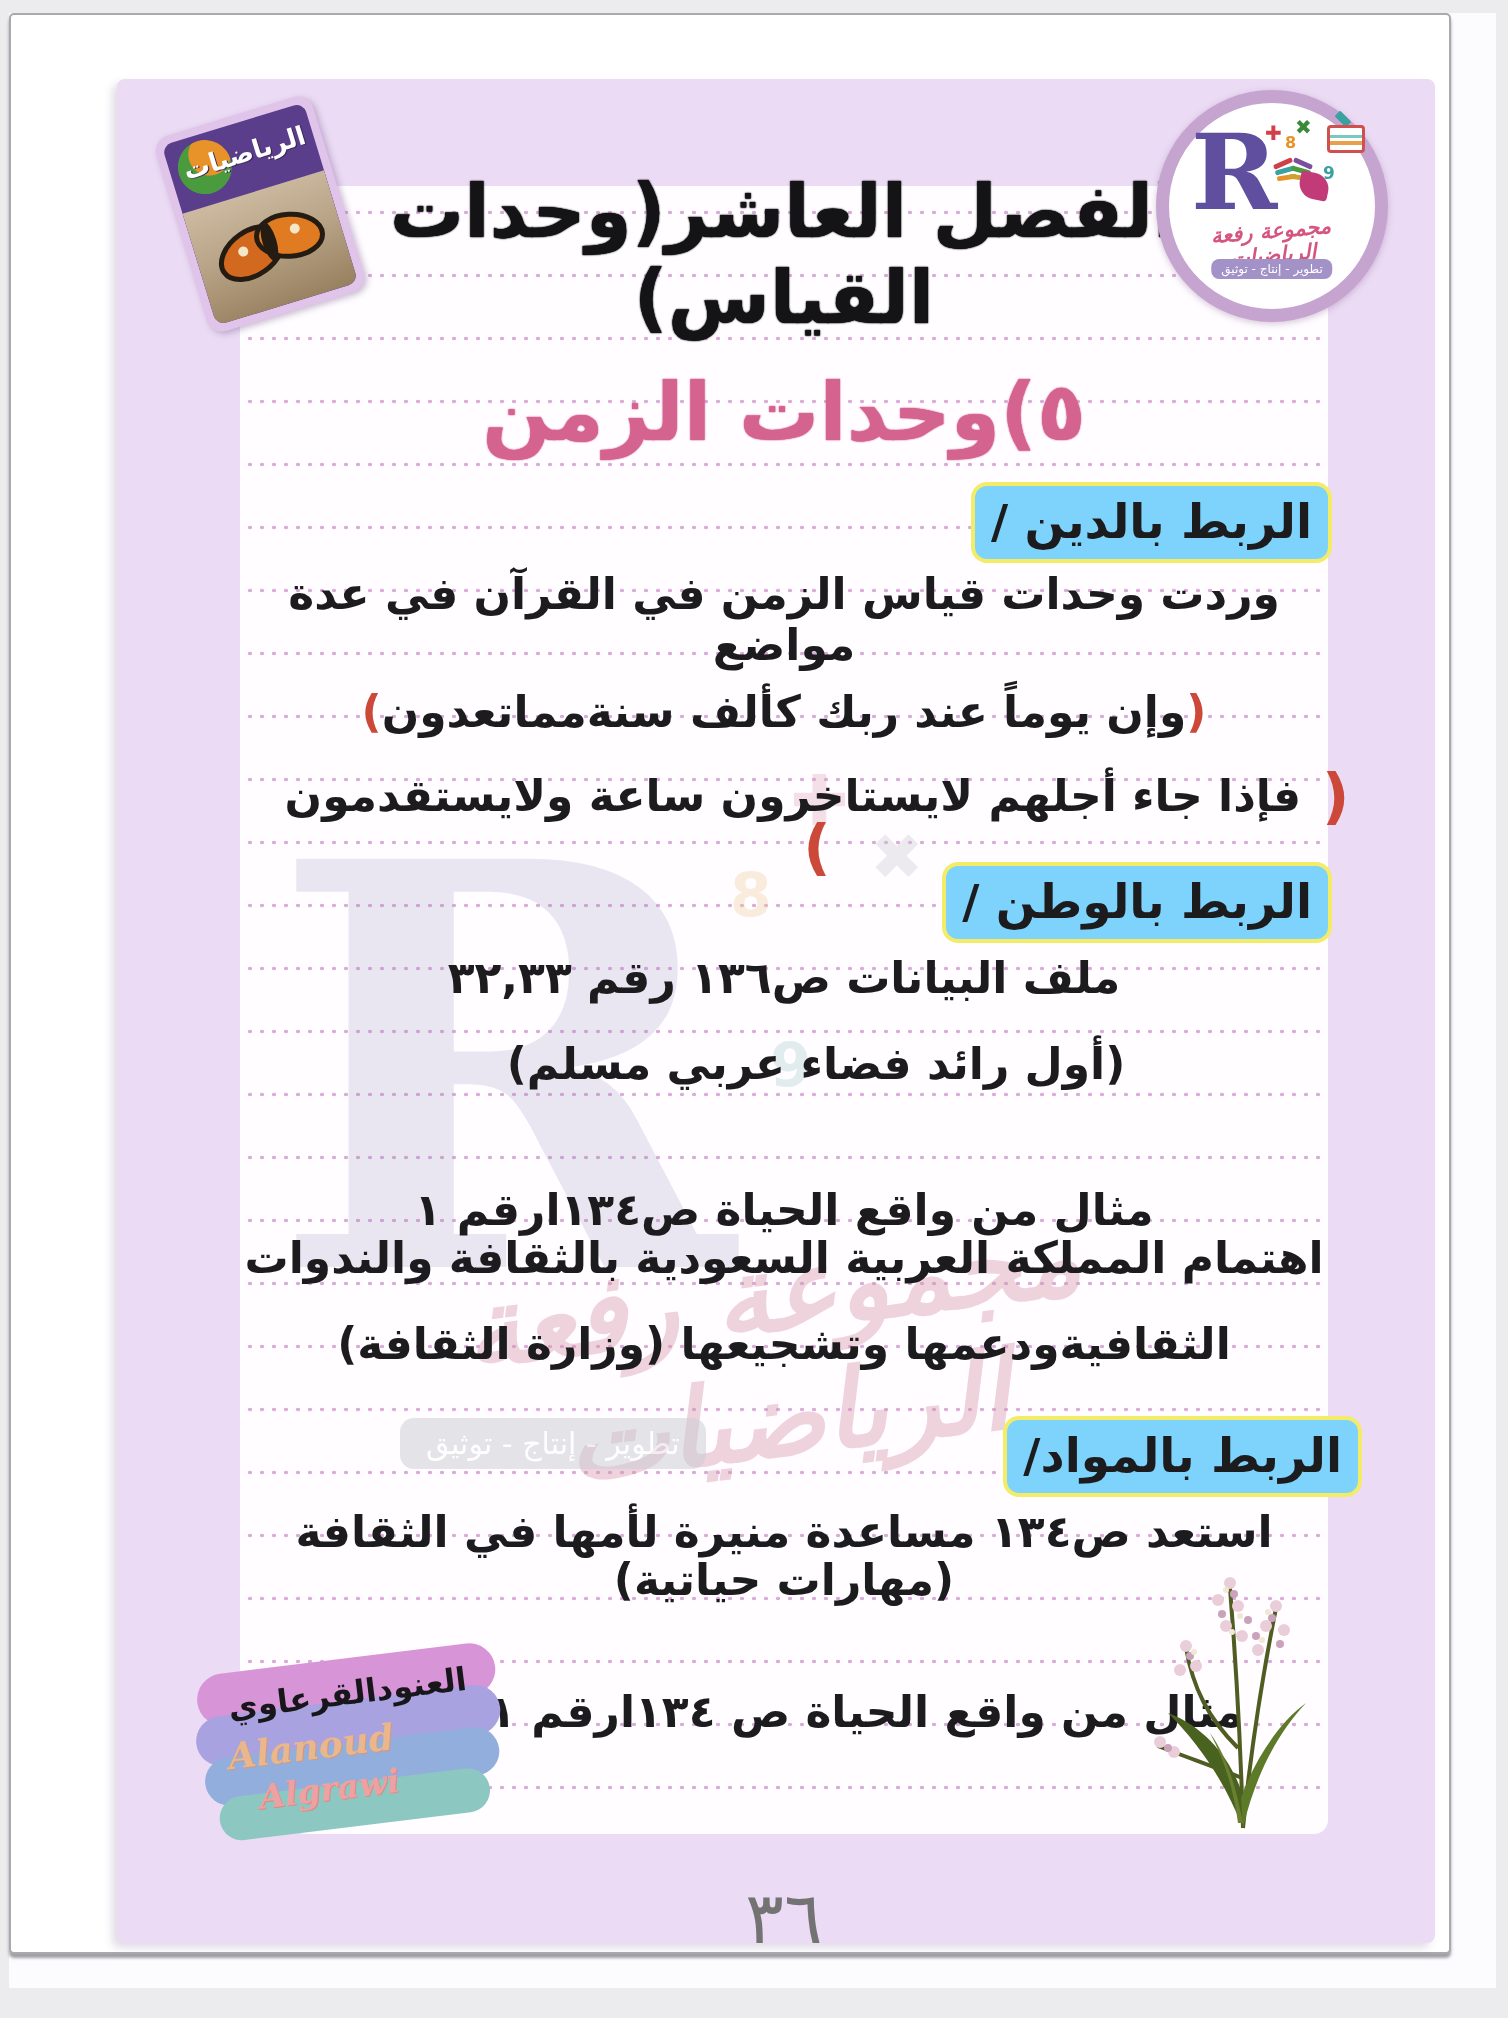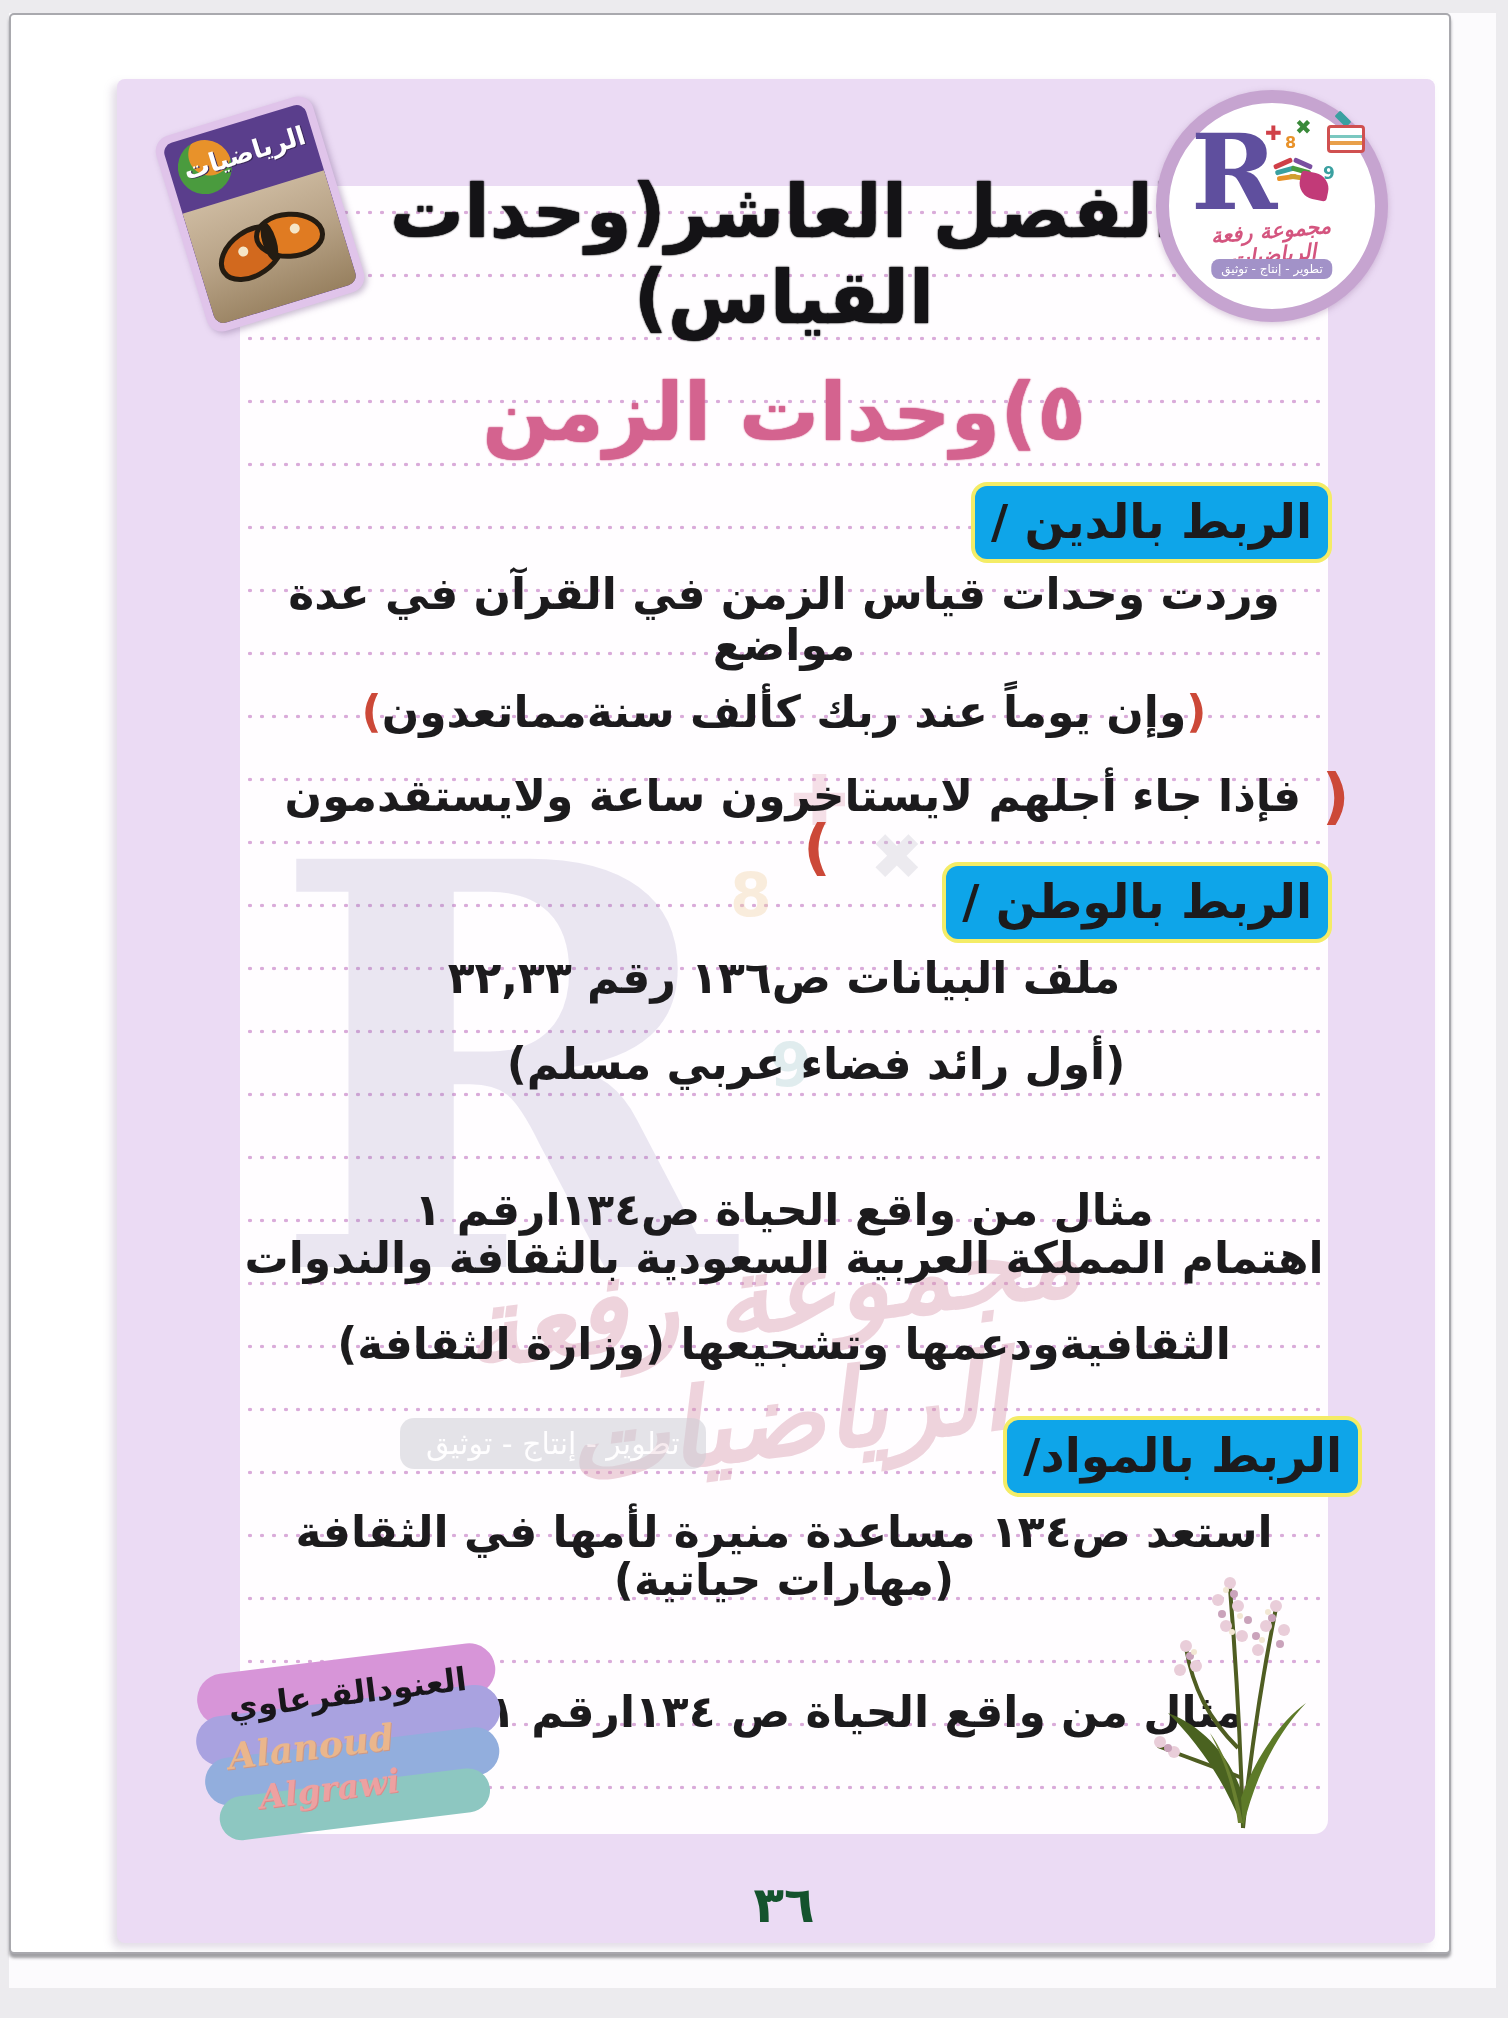--- a/index.html
+++ b/index.html
@@ -36,21 +36,21 @@
   .chapter-title{
     top:168px;font-size:74px;font-weight:900;color:#141316;
     letter-spacing:-3px;text-shadow:0 0 1px #000,0 0 2px #000;
   }
   .section-title{
     top:366px;font-size:80px;color:#d4638f;
     text-shadow:0 0 1px #d4638f,0 0 2px #d4638f;letter-spacing:-2px;
   }
   .heading-row{text-align:right;padding-right:148px;}
   .hl{
-    display:inline-block;background:#0ea5e9;border-radius:12px;
+    display:inline-block;background:#7dd3fc;border-radius:12px;
     padding:8px 16px 10px 16px;font-size:47px;font-weight:900;color:#1c1b1d;
     box-shadow:0 0 0 4px #f4ec66;
     text-align:center;
   }
   .paren{color:#cc4838;font-weight:900;}
   .paren.big{font-size:60px;line-height:0;vertical-align:-6px;}
   
   .book{
     left:178px;top:112px;width:148px;height:188px;
     transform:rotate(-17deg);
@@ -104,21 +104,21 @@
   .s4{left:14px;top:134px;width:272px;height:44px;background:#8dc7c1;border-radius:20px 20px 40px 40px;}
   .sig-ar{position:absolute;left:0;top:26px;width:100%;text-align:center;direction:rtl;
     font-size:32px;font-weight:900;color:#17161a;}
   .sig-en1{position:absolute;left:30px;top:72px;font-family:"DejaVu Serif",serif;font-style:italic;
     font-weight:bold;font-size:36px;color:#eab68c;text-shadow:1px 1px 0 #c98;}
   .sig-en2{position:absolute;left:56px;top:118px;font-family:"DejaVu Serif",serif;font-style:italic;
     font-weight:bold;font-size:33px;color:#eda1a1;text-shadow:1px 1px 0 #d88;}
   
   .flower{left:1138px;top:1528px;width:210px;height:310px;}
   
-  .pagenum{left:240px;top:1876px;width:1088px;text-align:center;font-size:50px;font-weight:bold;color:#14532d;}
+  .pagenum{left:240px;top:1876px;width:1088px;text-align:center;font-size:72px;font-weight:normal;color:#737373;}
 </style>
 </head>
 <body>
 
 <div class="abs underlay"></div>
 <div class="abs sheet"></div>
 <div class="abs lavender"></div>
 <div class="abs card"></div>
 
 <div class="abs watermark">

